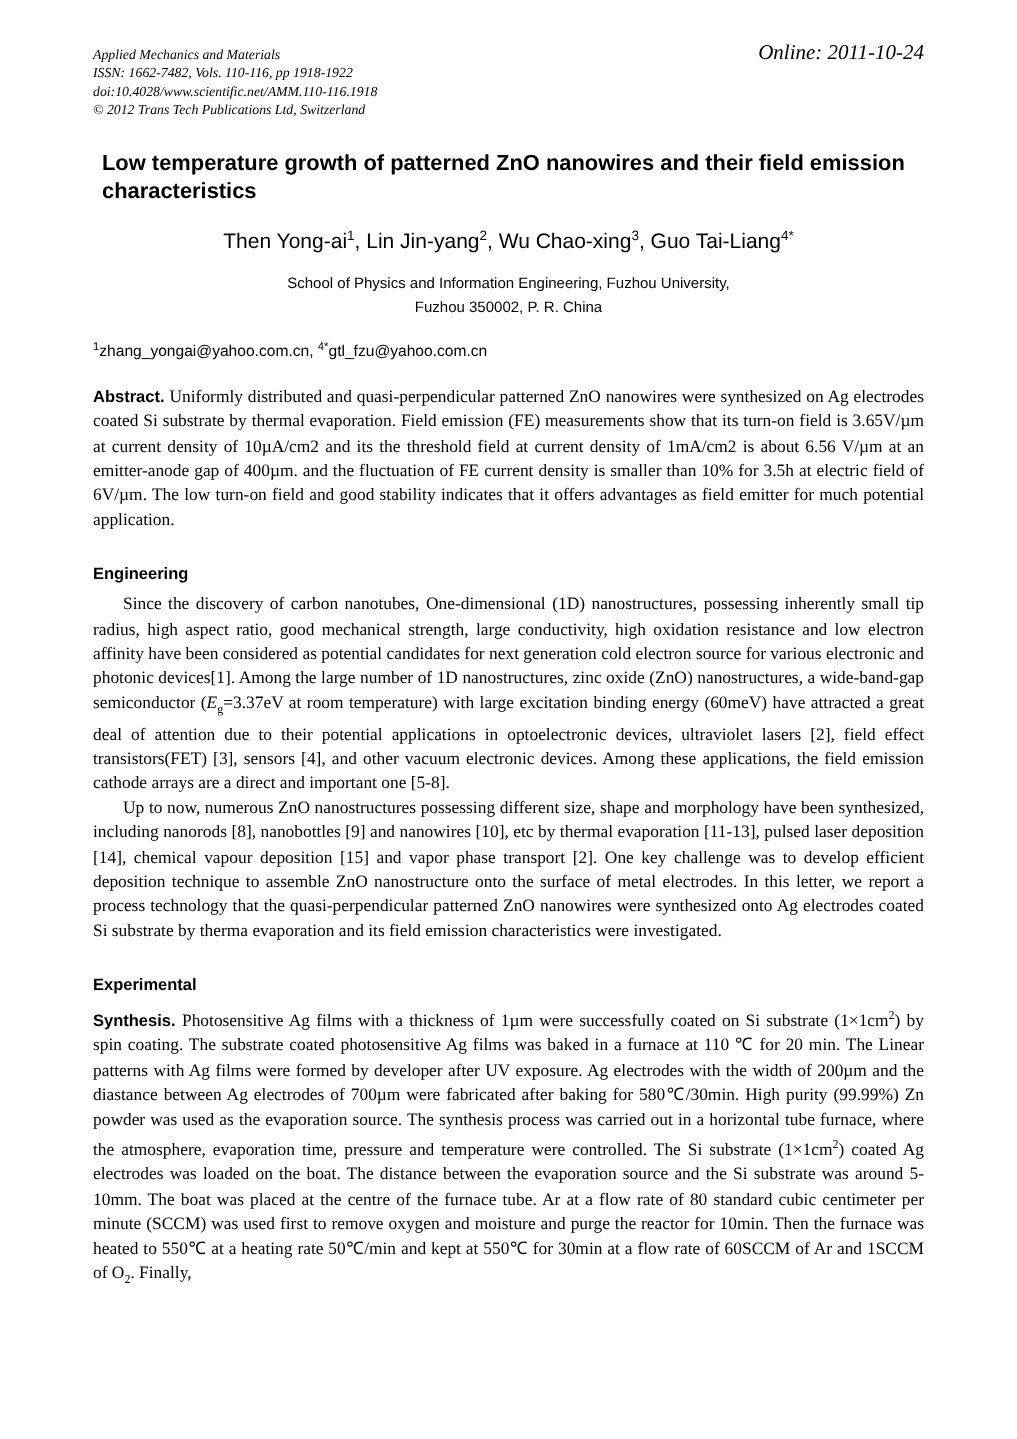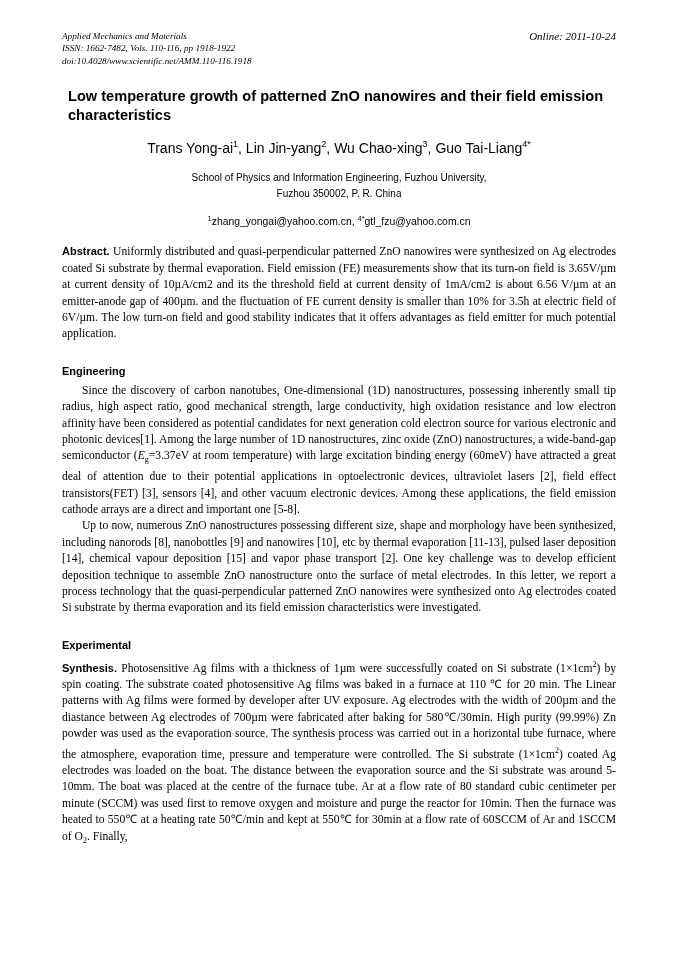--- a/index.html
+++ b/index.html
@@ -28,21 +28,21 @@
     font-style: italic;
     font-size: 9.2px;
     line-height: 12.4px;
     margin-bottom: 20px;
   }
   .header .online {
     position: absolute;
     right: 0;
     top: 0;
     font-style: italic;
-    font-size: 11px;
+    font-size: 14px;
     margin-left: 44px;
   }
   .header .line {
     white-space: nowrap;
   }
 
   
   .title {
     font-family: "Liberation Sans", sans-serif;
     font-weight: bold;
@@ -65,21 +65,21 @@
 
   .affil {
     font-family: "Liberation Sans", sans-serif;
     font-size: 10px;
     line-height: 16px;
     text-align: center;
   }
   .emails {
     font-family: "Liberation Sans", sans-serif;
     font-size: 10.4px;
-    text-align: center;
+    text-align: left;
     margin-top: 12px;
   }
   .emails sup {
     font-size: 7.5px;
     vertical-align: super;
   }
 
   
   .keywords {
     font-size: 11.4px;
@@ -135,26 +135,27 @@
 </head>
 <body>
 
 <div class="page">
 
   <div class="header">
     <div class="online">Online: 2011-10-24</div>
     <div class="line">Applied Mechanics and Materials</div>
     <div class="line">ISSN: 1662-7482, Vols. 110-116, pp 1918-1922</div>
     <div class="line">doi:10.4028/www.scientific.net/AMM.110-116.1918</div>
+    <div class="line">© 2012 Trans Tech Publications Ltd, Switzerland</div>
   </div>
 
   <div class="title">Low temperature growth of patterned ZnO nanowires and their field emission characteristics</div>
 
   <div class="authors">
-    <span>Trans Yong-ai</span><sup>1</sup><span>, </span><span>Lin Jin-yang</span><sup>2</sup><span>, </span><span>Wu Chao-xing</span><sup>3</sup><span>, </span><span>Guo Tai-Liang</span><sup>4*</sup>
+    <span>Then Yong-ai</span><sup>1</sup><span>, </span><span>Lin Jin-yang</span><sup>2</sup><span>, </span><span>Wu Chao-xing</span><sup>3</sup><span>, </span><span>Guo Tai-Liang</span><sup>4*</sup>
   </div>
 
   <div class="affil">
     <div>School of Physics and Information Engineering, Fuzhou University,</div>
     <div>Fuzhou 350002, P. R. China</div>
   </div>
 
   <div class="emails">
     <sup>1</sup><span>zhang_yongai@yahoo.com.cn, </span><sup>4*</sup><span>gtl_fzu@yahoo.com.cn</span>
   </div>

